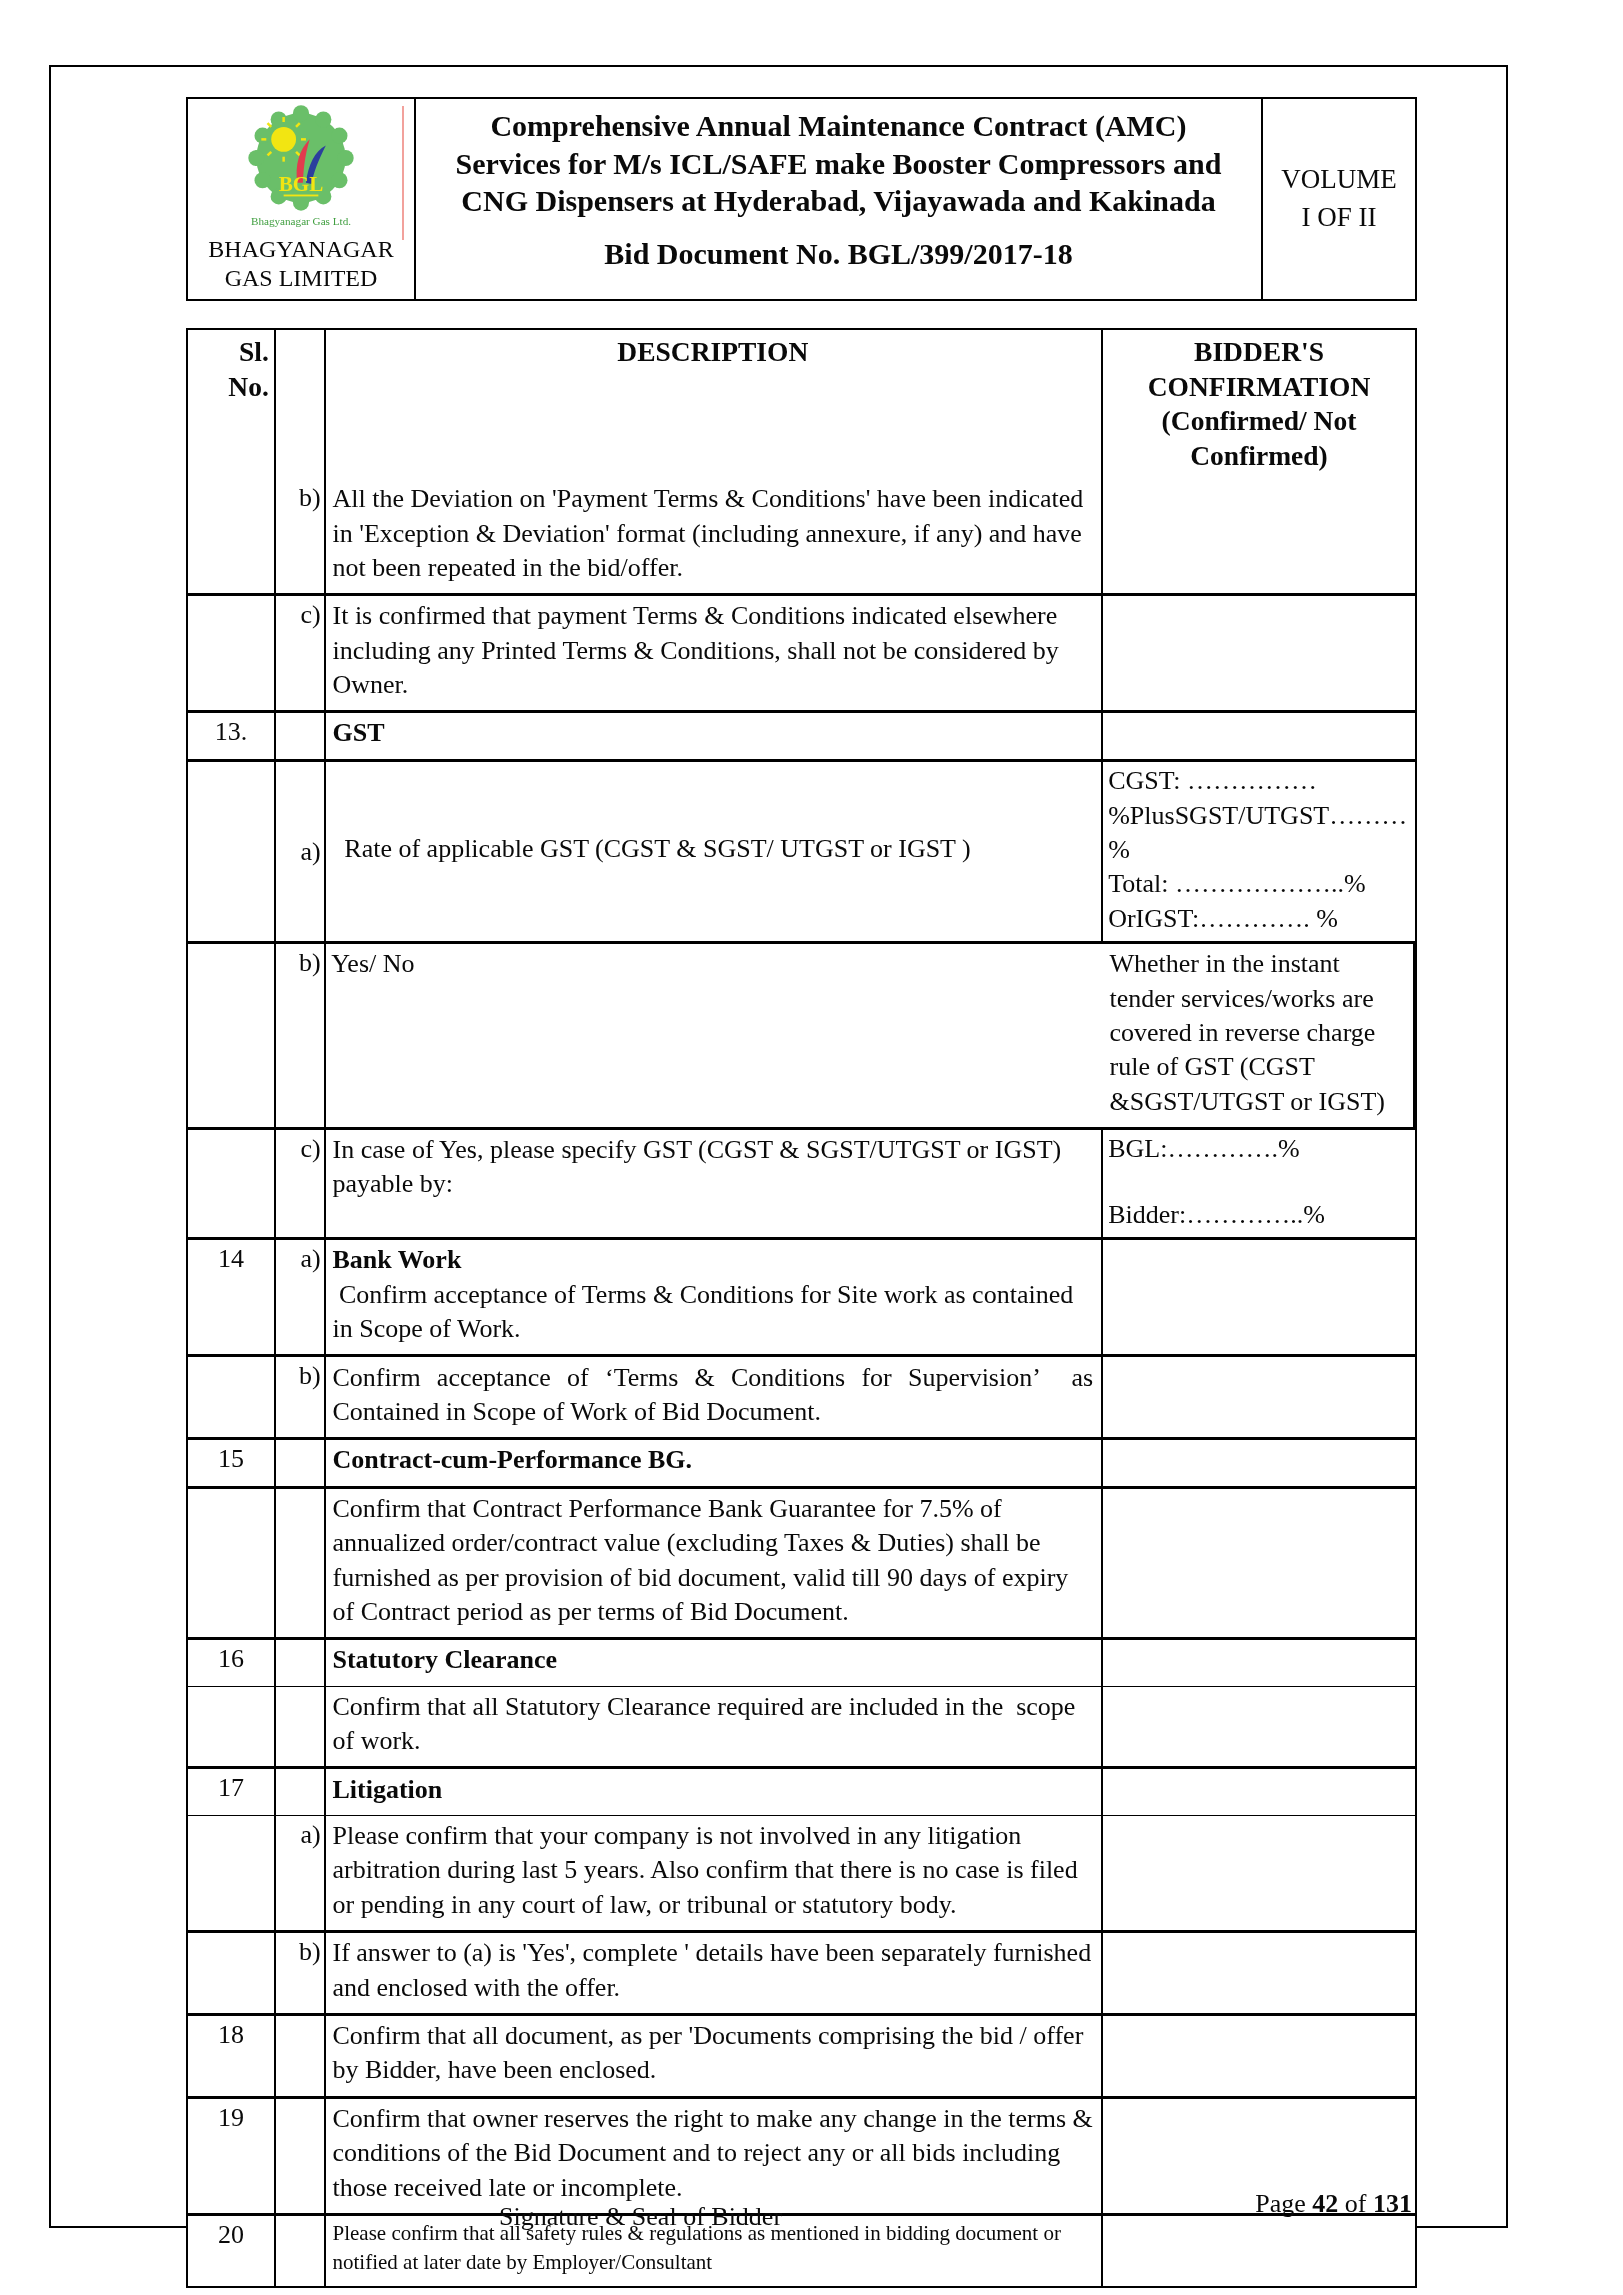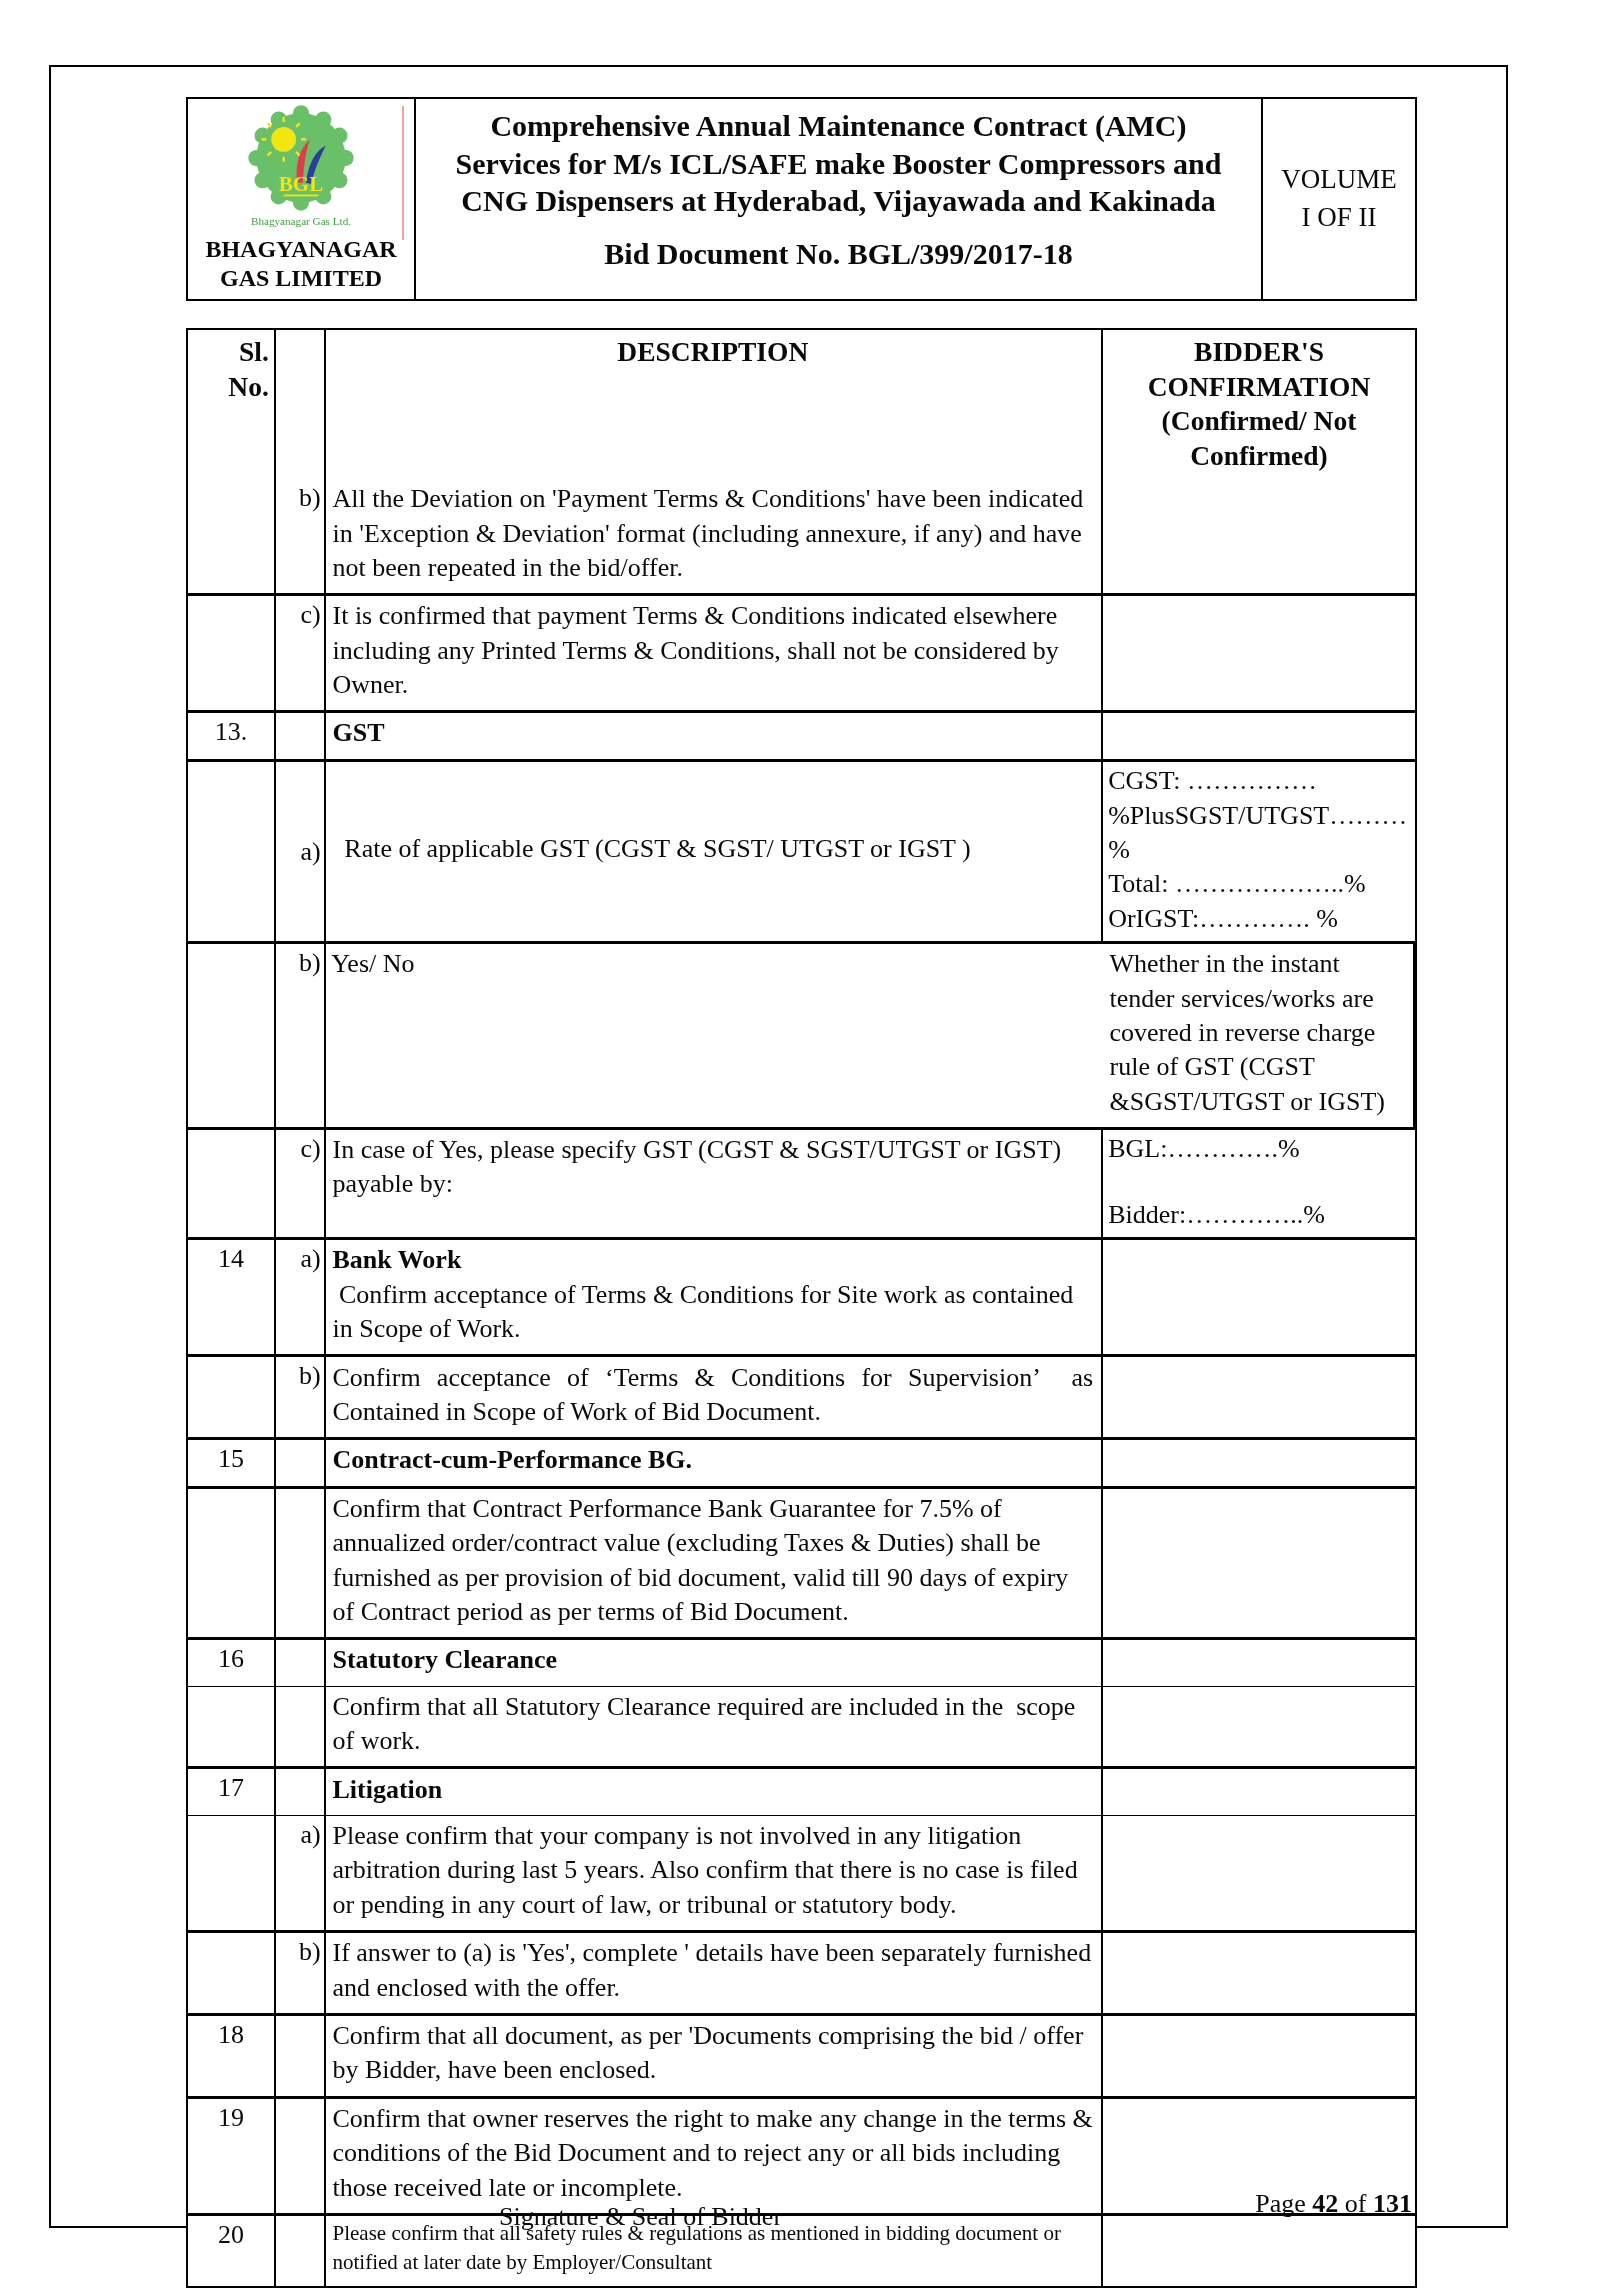--- a/index.html
+++ b/index.html
@@ -14,21 +14,21 @@
   }
   
   .header-box{
     position:absolute;left:186px;top:97px;width:1227px;height:200px;
     border:2.6px solid #000;box-sizing:content-box;display:flex;background:#fff;
   }
   .logo-cell{flex:0 0 226px;border-right:2px solid #000;position:relative;
     display:flex;flex-direction:column;align-items:center;}
   .pink-rule{position:absolute;right:10.5px;top:6.5px;width:2px;height:134px;background:#f2a19c;}
   .logo-svg{width:124px;height:131px;margin-top:3.9px;}
-  .company-name{font-size:24px;line-height:1.18;text-align:center;margin-top:1.3px;font-weight:bold;}
+  .company-name{font-size:24px;line-height:1.18;text-align:center;margin-top:1.3px;}
   .title-cell{flex:1 1 auto;border-right:2px solid #000;text-align:center;
     padding:7.9px 22px 0 22px;box-sizing:border-box;}
   .doc-title{font-weight:bold;font-size:30px;line-height:1.26;}
   .bid-doc{font-weight:bold;font-size:30px;line-height:1.26;margin-top:15px;}
   .volume-cell{flex:0 0 152px;display:flex;flex-direction:column;justify-content:center;
     align-items:center;font-size:27px;line-height:1.4;}
   
   .main-table{
     position:absolute;left:186px;top:328px;width:1227px;
     border:2.6px solid #000;box-sizing:content-box;background:#fff;font-size:26px;

